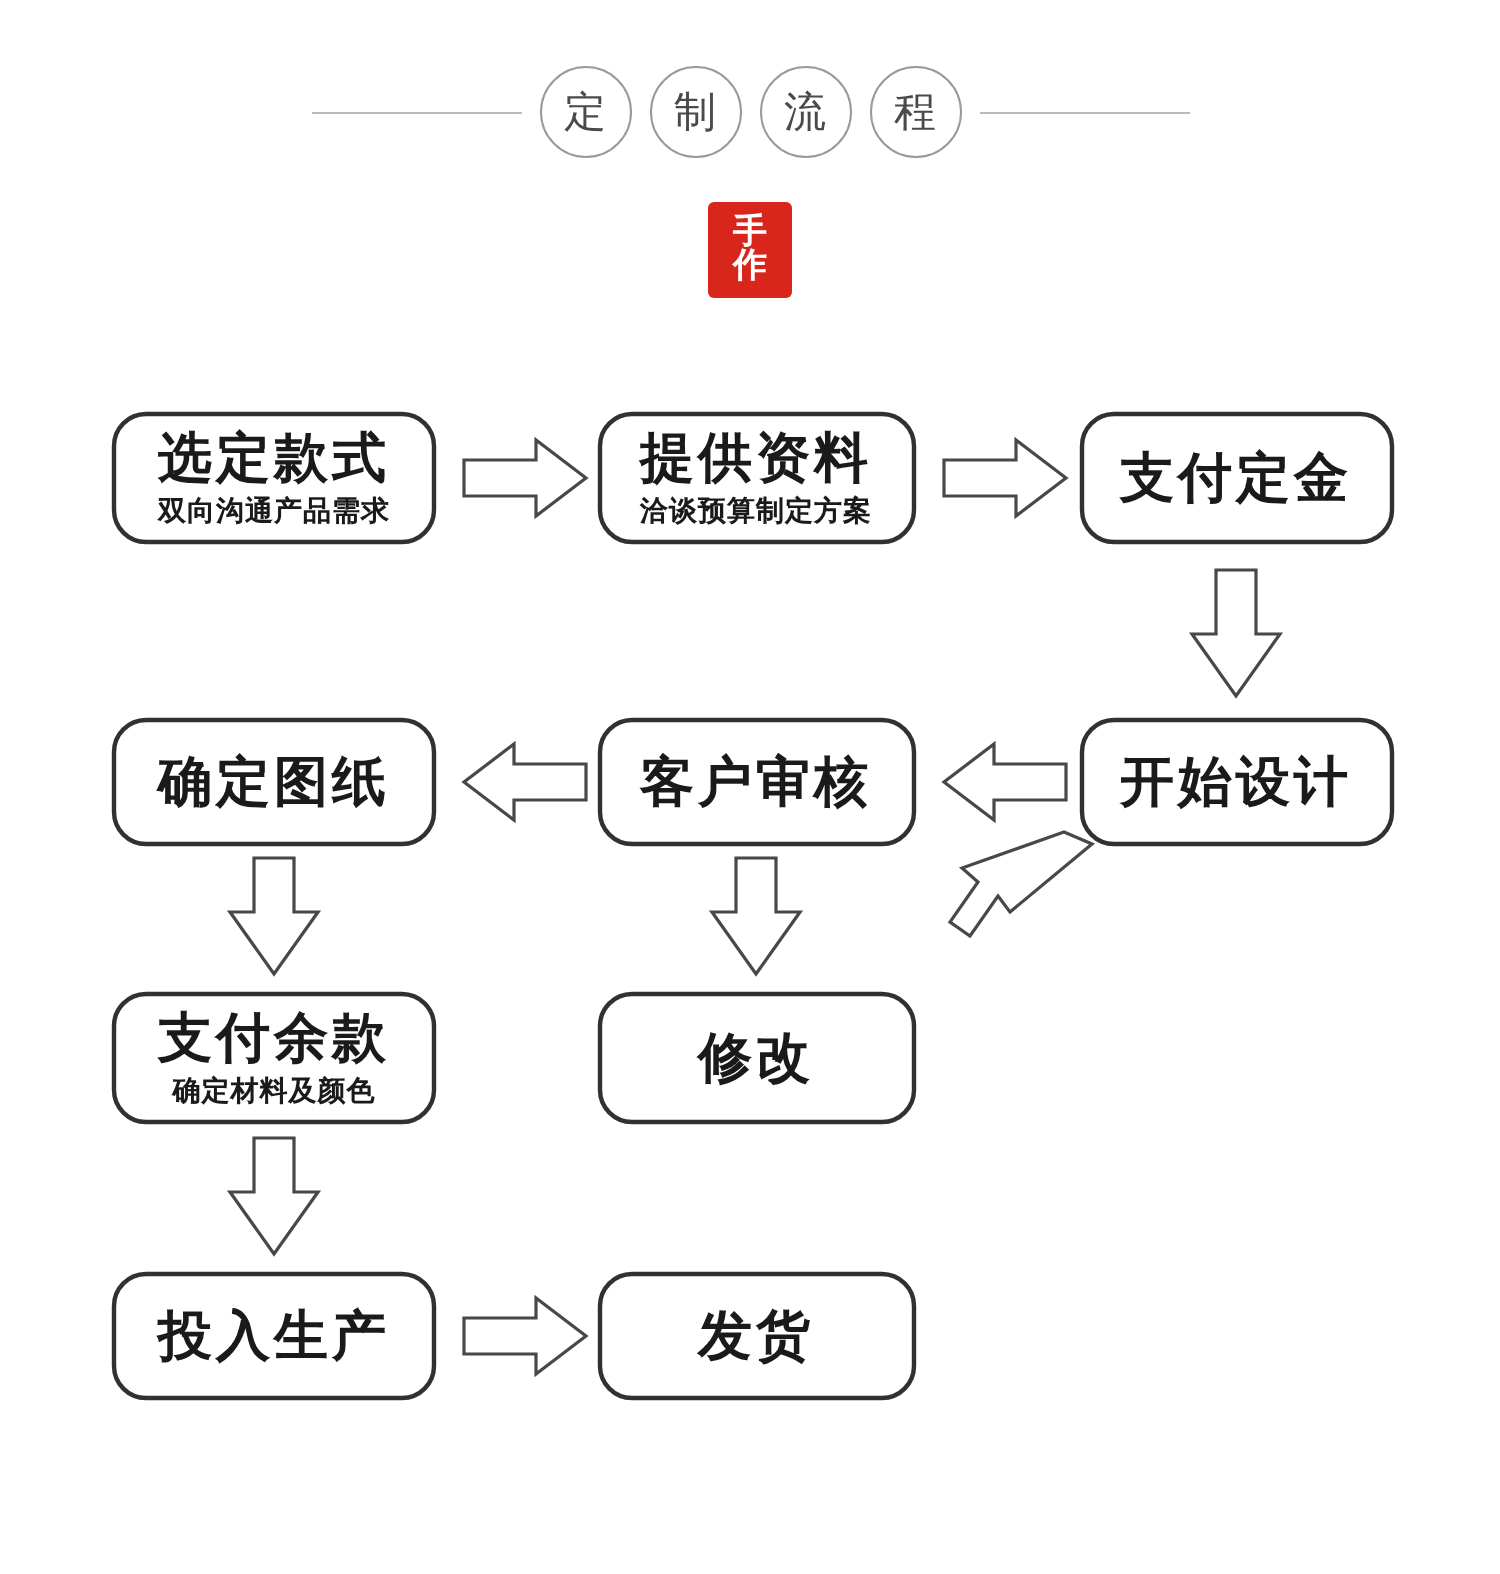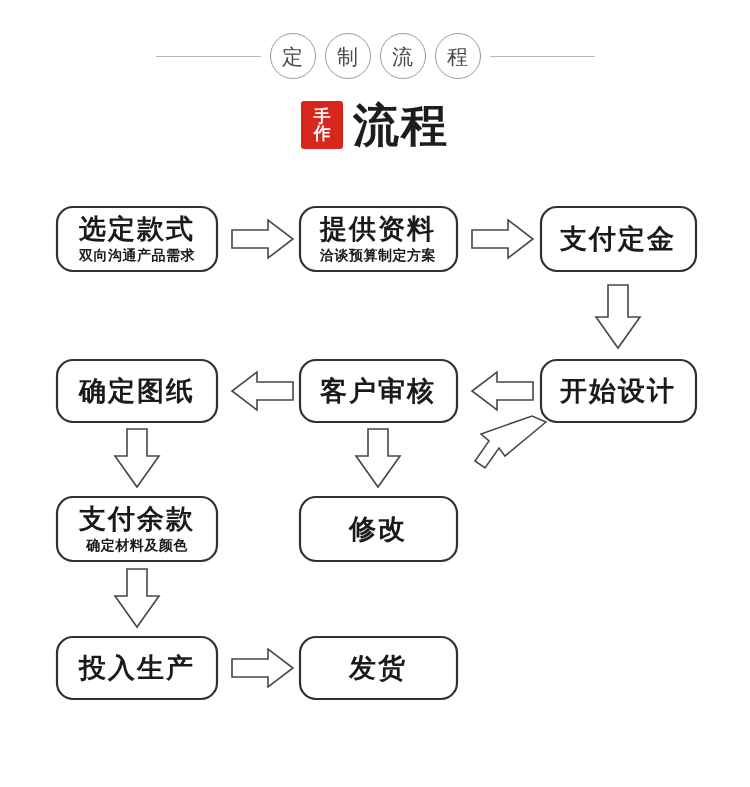--- a/index.html
+++ b/index.html
@@ -132,21 +132,20 @@
   <div class="hcircle">流</div>
   <div class="hcircle">程</div>
   <div class="hline"></div>
 </div>
 
 <div class="title-row">
   <div class="seal">
     <span>手</span>
     <span>作</span>
   </div>
-  <div class="title-text">流程</div>
 </div>
 
 <svg id="flow-canvas" viewBox="0 0 750 540">
 
   <g>
     <rect class="node-box" x="57" y="22" width="160" height="64" rx="16" ry="16"></rect>
     <text class="node-title" x="137" y="53">选定款式</text>
     <text class="node-sub" x="137" y="75">双向沟通产品需求</text>
   </g>
 

